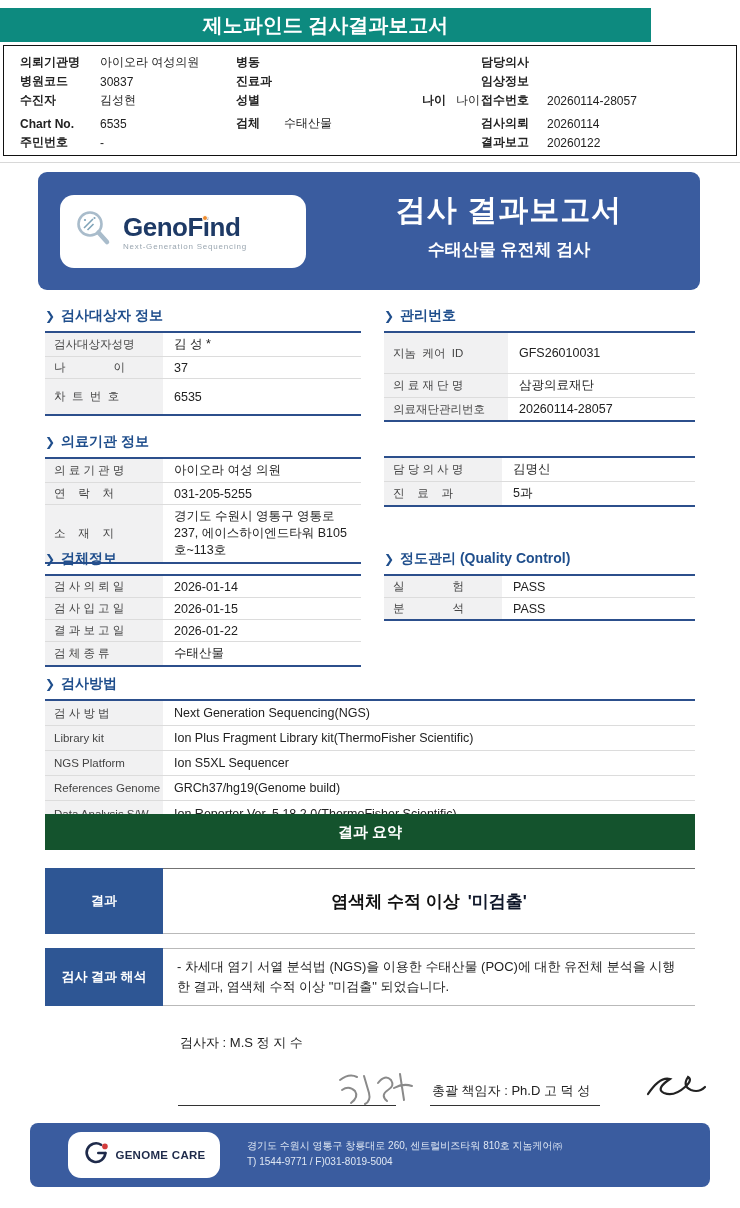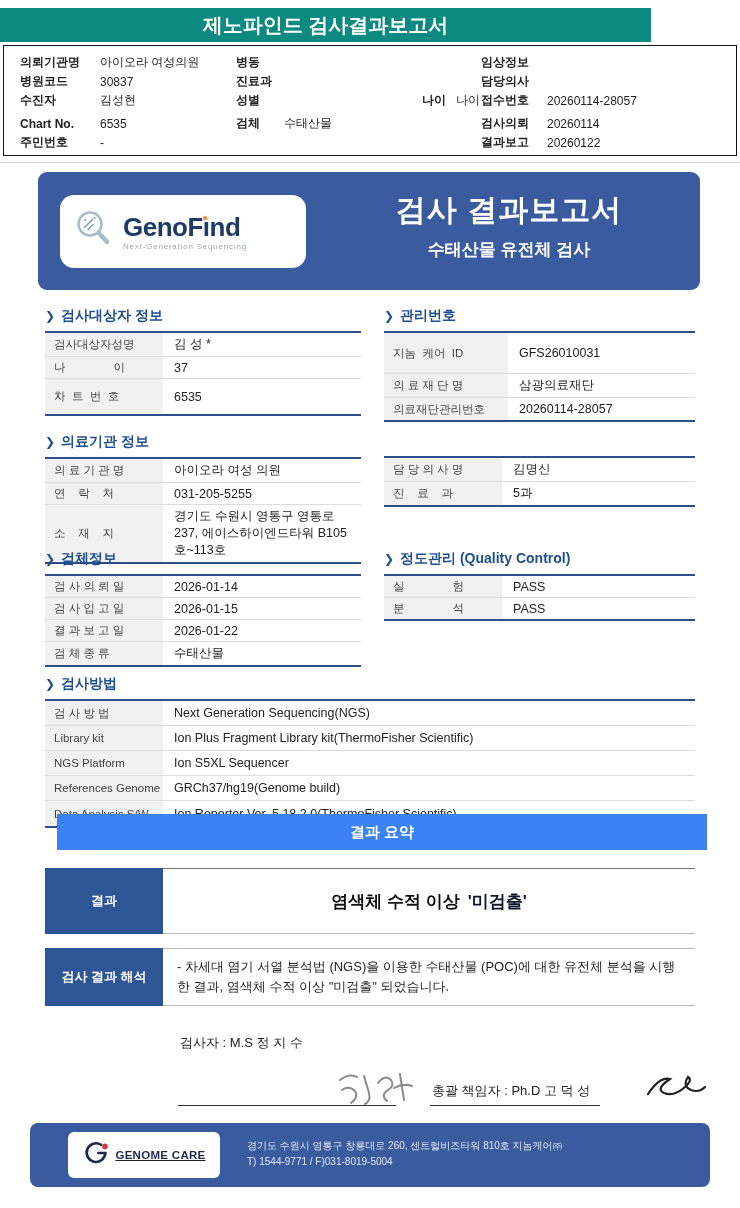--- a/index.html
+++ b/index.html
@@ -61,22 +61,22 @@
 
   .sec-subject  { top:306px; left:45px;  width:316px; }
   .sec-mgmt     { top:306px; left:384px; width:311px; }
   .sec-hosp     { top:432px; left:45px;  width:316px; }
   .sec-doctor   { top:451px; left:384px; width:311px; }
   .sec-specimen { top:549px; left:45px;  width:316px; }
   .sec-qc       { top:549px; left:384px; width:311px; }
   .sec-method   { top:674px; left:45px;  width:650px; }
 
   
-  .sumbar { top:814px; left:45px; width:650px; height:36px; background:#3b82f6; color:#fff;
-            font-size:15px; font-weight:bold; text-align:center; line-height:36px;margin-left:12px; }
+  .sumbar { top:814px; left:45px; width:650px; height:36px; background:#14532d; color:#fff;
+            font-size:15px; font-weight:bold; text-align:center; line-height:36px; }
   .resrow { top:868px; left:45px; width:650px; height:66px; display:flex; }
   .reslab { width:118px; background:#2e5694; color:#fff; font-size:13px; font-weight:bold;
             display:flex; align-items:center; justify-content:center; }
   .resbody { flex:1; border-top:1px solid #737373; border-bottom:1px solid #b9b9b9;
              display:flex; align-items:center; justify-content:center;
              font-size:17px; font-weight:bold; color:#111; }
   .hl { color:#0f172a; margin-left:8px; }
   .interow { top:948px; left:45px; width:650px; height:58px; display:flex; }
   .intbody { flex:1; border-top:1px solid #b9b9b9; border-bottom:1px solid #b9b9b9;
              padding:8px 14px; font-size:13px; line-height:1.55; color:#222;
@@ -87,21 +87,21 @@
   .sig-lab-l { top:1034px; left:180px; }
   .sig-lab-r { top:1082px; left:432px; }
   .sig-line-l { top:1105px; left:178px; width:218px; border-top:1.5px solid #333; }
   .sig-line-r { top:1105px; left:430px; width:170px; border-top:1.5px solid #333; }
   .sig-svg-l { top:1068px; left:330px; }
   .sig-svg-r { top:1070px; left:645px; }
 
   
   .footer { top:1123px; left:30px; width:680px; height:64px; background:#3a5c9f; border-radius:8px; }
   .fbox { position:absolute; left:38px; top:9px; width:152px; height:46px; background:#fff;
-          border-radius:6px; display:flex; align-items:center; justify-content:center; gap:5px;text-decoration:underline; }
+          border-radius:13px; display:flex; align-items:center; justify-content:center; gap:5px; }
   .fcompany { font-size:11.5px; font-weight:bold; color:#1e2a4a; letter-spacing:0.3px; }
   .faddr { position:absolute; left:217px; top:15px; color:#dfe7f3; font-size:10px; line-height:16px; }
 </style>
 </head>
 <body>
 
 <div class="abs topbar">제노파인드 검사결과보고서</div>
 
 <div class="abs ptable">
   <div class="pcol pcol1">
@@ -141,25 +141,25 @@
         <span class="plabel2">나이</span>
         <span class="pvalue">나이</span>
       </div>
     <div class="prow gap">
         <span class="plabel">검체</span>
         <span class="pvalue">수태산물</span>
       </div>
   </div>
   <div class="pcol pcol3">
     <div class="prow">
+        <span class="plabel">담당의사</span>
+        <span class="pvalue"></span>
+      </div>
+    <div class="prow">
         <span class="plabel">임상정보</span>
-        <span class="pvalue"></span>
-      </div>
-    <div class="prow">
-        <span class="plabel">담당의사</span>
         <span class="pvalue"></span>
       </div>
     <div class="prow">
         <span class="plabel">접수번호</span>
         <span class="pvalue">20260114-28057</span>
       </div>
     <div class="prow gap">
         <span class="plabel">검사의뢰</span>
         <span class="pvalue">20260114</span>
       </div>

